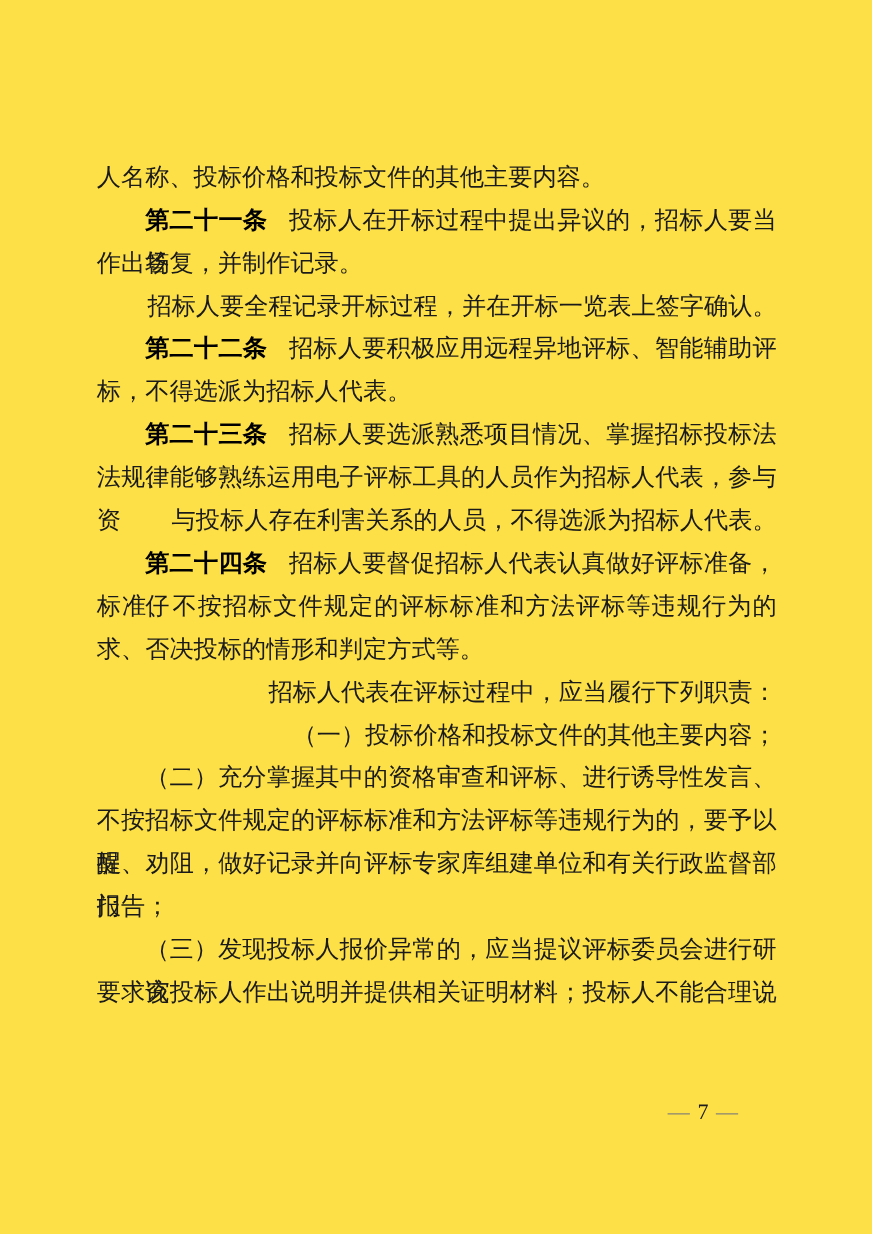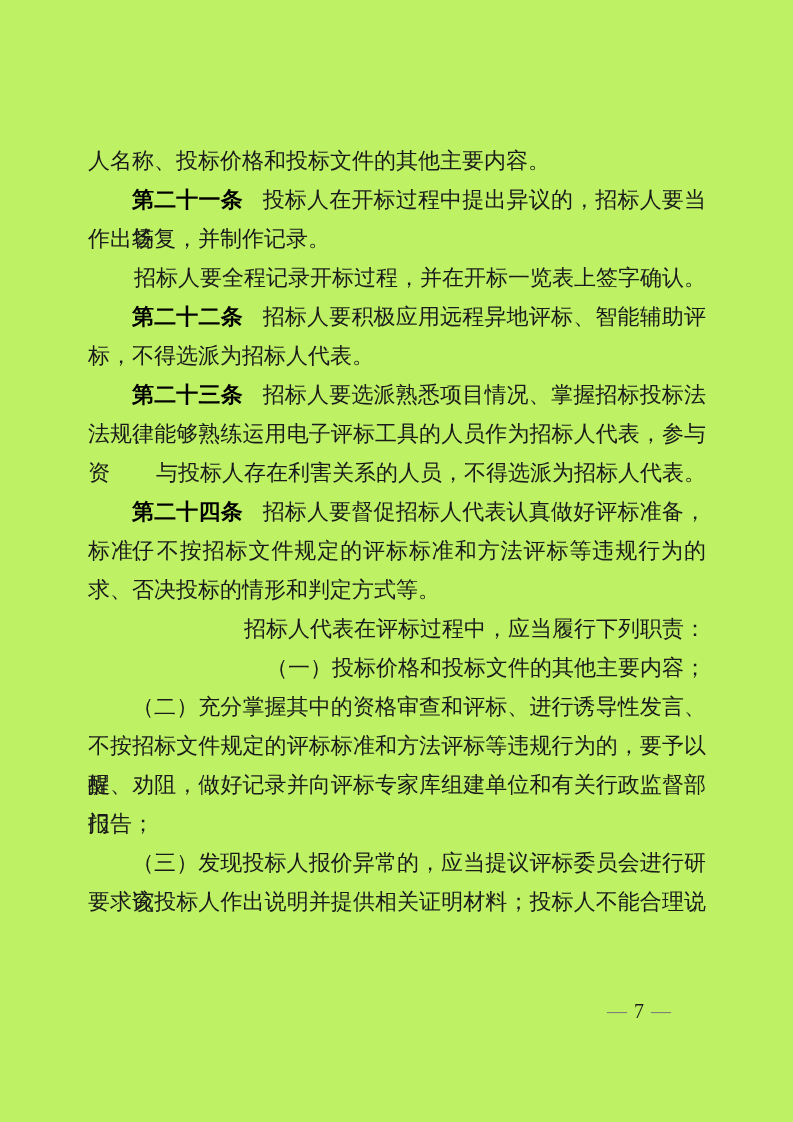--- a/index.html
+++ b/index.html
@@ -4,21 +4,21 @@
 <style>
   html, body {
     margin: 0;
     padding: 0;
     background: #ffffff;
   }
   .page {
     position: relative;
     width: 793px;
     height: 1122px;
-    background: #bef264;
+    background: #fde047;
     overflow: hidden;
     font-family: "Liberation Serif", "DejaVu Serif", serif;
     color: #1a1a1a;
   }
   .text-block {
     position: absolute;
     left: 88px;
     top: 141px;
     width: 618px;
   }

